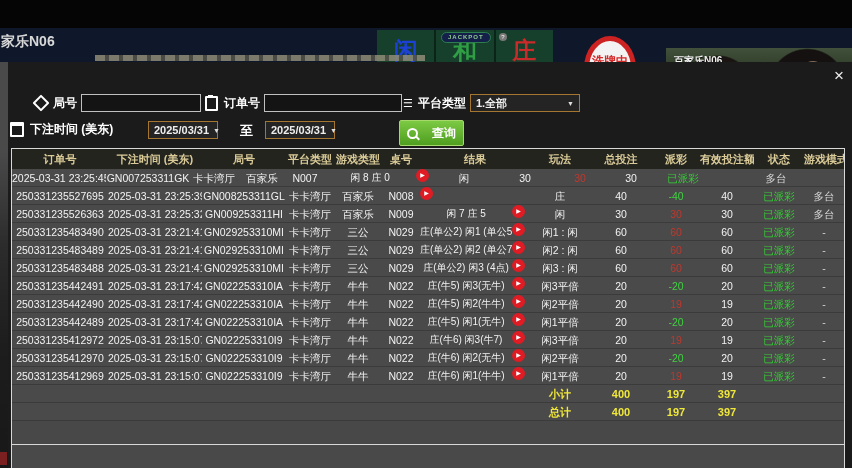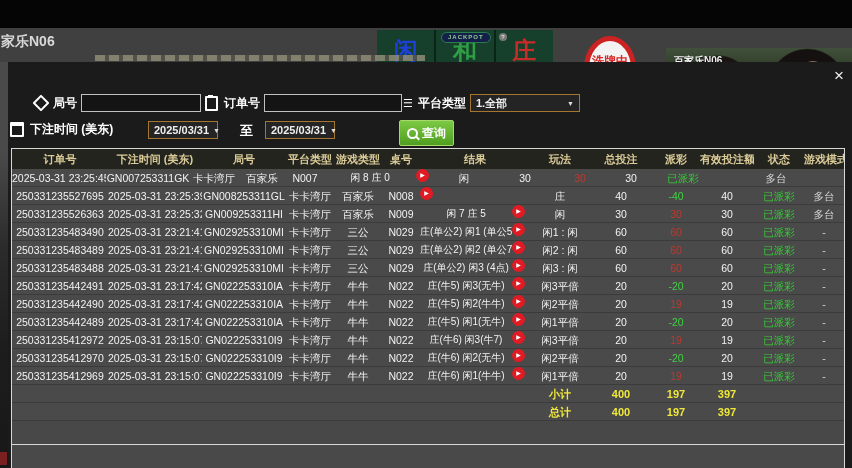--- a/index.html
+++ b/index.html
@@ -1,20 +1,20 @@
 <!DOCTYPE html>
 <html><head>
 <meta charset="utf-8">
 <style>
   html,body{margin:0;padding:0;background:#000;}
   .screen{position:relative;width:852px;height:468px;background:#050505;overflow:hidden;
           font-family:"Liberation Sans","DejaVu Sans",sans-serif;}
 
   
-  .game-topbar{position:absolute;left:0;top:28px;width:852px;height:34px;background:#404040;}
+  .game-topbar{position:absolute;left:0;top:28px;width:852px;height:34px;background:#0f172a;}
   .table-name{position:absolute;left:1px;top:5px;color:#d8d8d8;font-weight:bold;font-size:14px;}
   .round-label{position:absolute;left:213px;top:7px;color:#8d8d8d;font-weight:bold;font-size:13px;letter-spacing:.5px;}
   .bet-panel{position:absolute;left:377px;top:2px;width:176px;height:32px;display:flex;gap:2px;background:#0a2418;overflow:hidden;}
   .bet-zone{flex:1;background:#16402b;text-align:center;position:relative;}
   .bet-zone .zch{display:block;margin-top:8px;font-size:24px;font-weight:bold;line-height:26px;}
   .zone-player .zch{color:#1d41d4;}
   .zone-tie .zch{color:#2f9e44;}
   .zone-banker .zch{color:#c92a2a;}
   .jackpot-pill{position:absolute;left:64px;top:2px;height:9px;line-height:9px;padding:0 6px;border:1px solid #2e7d4f;
                 border-radius:6px;background:#141f4a;color:#8fc98f;font-size:6px;font-weight:bold;letter-spacing:1px;z-index:1;}
@@ -52,21 +52,21 @@
   .icon-tag{width:8px;height:8px;border:2px solid #fff;border-radius:1px;transform:rotate(45deg);margin-right:2px;}
   .icon-clipboard{width:9px;height:11px;border:2px solid #fff;border-radius:1px;position:relative;margin-right:2px;}
   .icon-clipboard::before{content:"";position:absolute;left:1px;top:-3px;width:5px;height:2px;background:#fff;}
   .icon-list{font-size:11px;line-height:11px;font-weight:normal;margin-right:1px;}
   .icon-cal{width:10px;height:9px;border:2px solid #fff;border-top-width:4px;border-radius:1px;margin-right:2px;}
   .tinput{background:#141414;border:1px solid #c0c0c0;height:16px;color:#eee;font-size:11px;padding:0 4px;outline:none;}
   .dselect{display:flex;justify-content:space-between;align-items:center;background:#242424;border:1px solid #a5762f;
            color:#eee;font-size:11px;font-weight:bold;height:18px;padding:0 5px;box-sizing:border-box;cursor:pointer;}
   .dselect .arr{font-size:7px;color:#ddd;margin-left:4px;}
   .to-label{position:absolute;color:#fff;font-size:13px;font-weight:bold;}
-  .search-btn{position:absolute;display:flex;align-items:center;gap:4px;height:21px;padding:12px 7px;box-sizing:border-box;
+  .search-btn{position:absolute;display:flex;align-items:center;gap:14px;height:21px;padding:12px 7px;box-sizing:border-box;
               background:linear-gradient(#7cc944,#4f9e20);border:1px solid #a6d86b;border-radius:2px;color:#fff;
               font-size:12px;font-weight:bold;cursor:pointer;}
   .icon-search{position:relative;width:7px;height:7px;border:2px solid #fff;border-radius:50%;display:inline-block;}
   .icon-search::after{content:"";position:absolute;width:5px;height:2px;background:#fff;right:-4px;bottom:-2px;transform:rotate(45deg);}
 
   
   .table-wrap{position:absolute;left:11px;top:86px;width:834px;height:320px;background:#484848;
               border:1px solid #d8d8d8;border-bottom:none;box-sizing:border-box;overflow:hidden;}
   .thead{display:flex;background:#24241f;color:#d9ca97;font-weight:bold;font-size:11px;height:20px;line-height:20px;}
   .thead .cell{text-align:center;}

